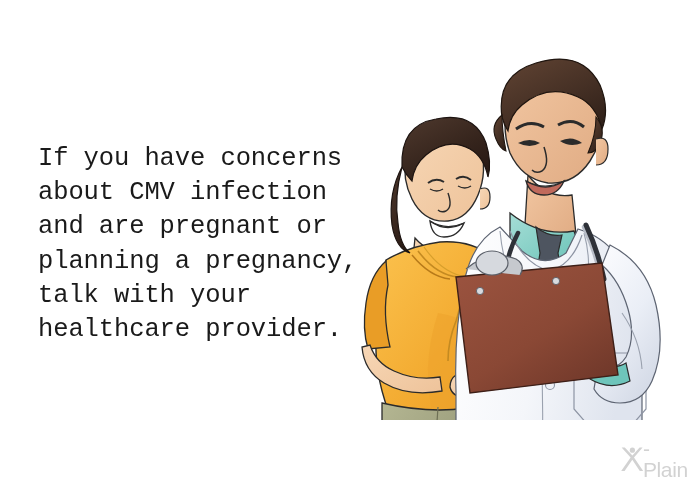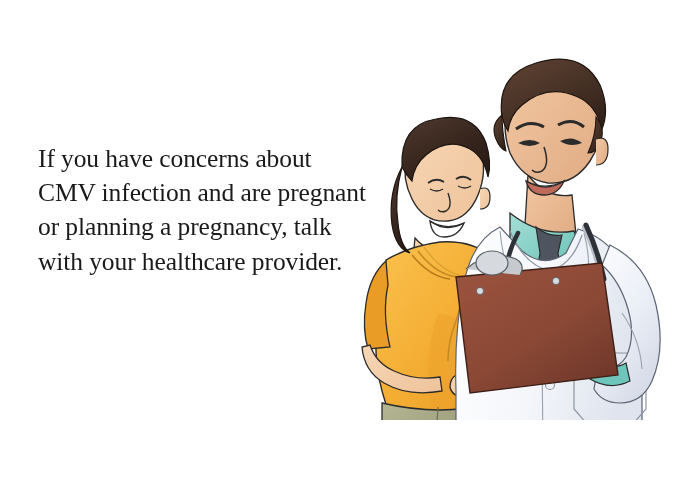--- a/index.html
+++ b/index.html
@@ -18,21 +18,21 @@
     overflow: hidden;
   }
   #message-text {
     position: absolute;
     left: 38px;
     top: 142px;
     width: 330px;
     font-size: 25.5px;
     line-height: 34.2px;
     color: #1a1a1a;
-    font-family: Liberation Serif, serif;
+    font-family: Liberation Mono, monospace;
     letter-spacing: -0.1px;
     white-space: pre-line;
   }
   #illustration {
     position: absolute;
     left: 360px;
     top: 55px;
     width: 340px;
     height: 365px;
   }
@@ -225,14 +225,21 @@
       <g id="clipboard">
         <path d="M96 222 l146 -14 16 112 -148 18 z" fill="url(#gradBoard)" stroke="#3d1f17" stroke-width="1.4"></path>
         <circle cx="120" cy="236" r="3.6" fill="#d8dade" stroke="#5a5f68" stroke-width="0.9"></circle>
         <circle cx="196" cy="226" r="3.6" fill="#d8dade" stroke="#5a5f68" stroke-width="0.9"></circle>
         <path d="M106 214 q24 -20 50 -10 q10 6 4 16" fill="#c6c9ce" stroke="#5a5f68" stroke-width="1.2"></path>
         <ellipse cx="132" cy="208" rx="16" ry="12" fill="#d6d9de" stroke="#5a5f68" stroke-width="1.2"></ellipse>
       </g>
     </svg>
   </div>
 
+  <div id="brand-logo">
+    <svg class="mark" viewBox="0 0 24 26" xmlns="http://www.w3.org/2000/svg">
+      <circle cx="12.4" cy="4.2" r="2.6" fill="#d2d2d2"></circle>
+      <path d="M1.6 1.4 L10.6 11.4 L1.2 25 L4.6 25 L12.3 13.8 L19.8 25 L23.2 25 L14 11.4 L22.6 1.4 L19.6 1.4 L12.4 9.6 L4.8 1.4 Z" fill="#d2d2d2"></path>
+    </svg>
+    <span class="wordmark">-Plain</span>
+  </div>
 
 </div>
 
 </body></html>

